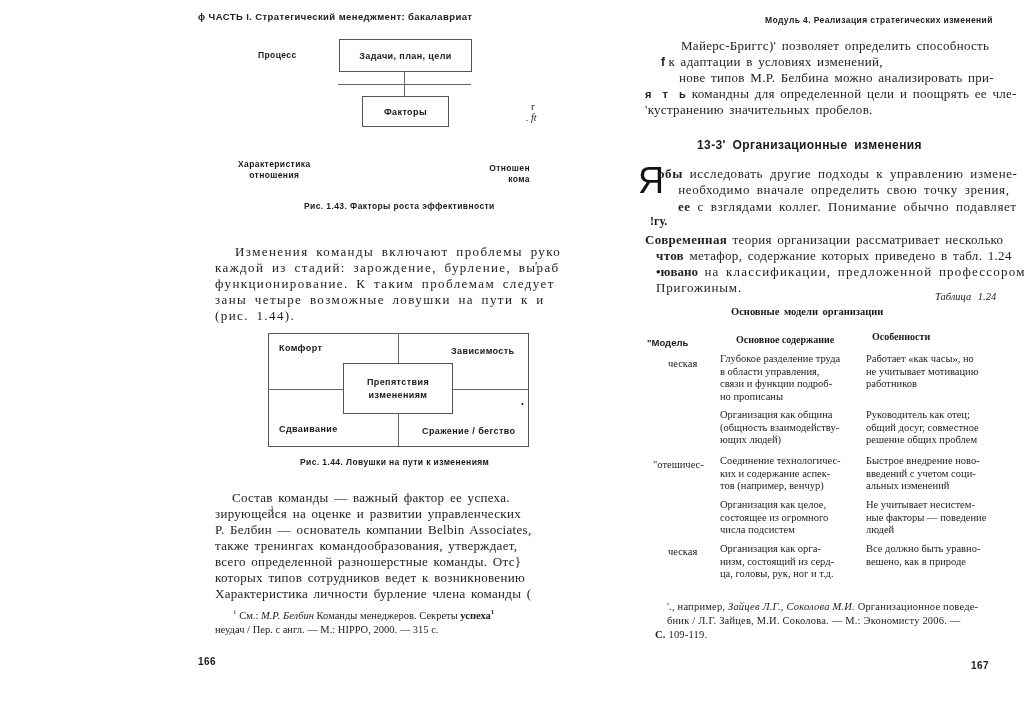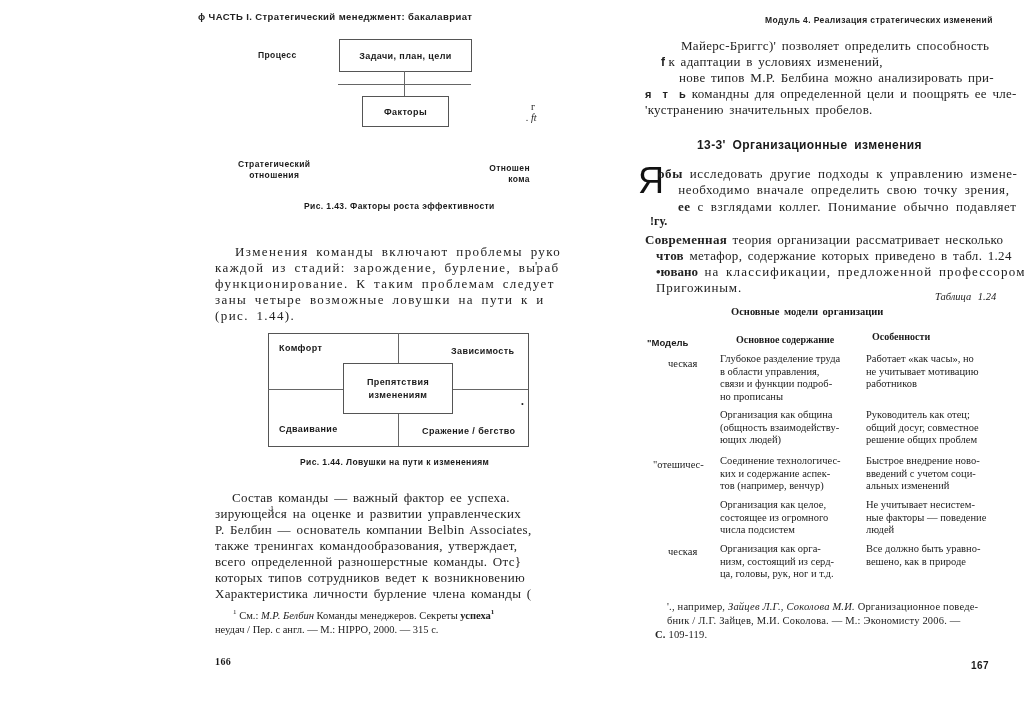--- a/index.html
+++ b/index.html
@@ -44,21 +44,21 @@
     <span>Задачи, план, цели</span>
   </div>
   <div class="vline" style="left:404px; top:71px; height:25px;"></div>
   <div class="hline" style="left:338px; top:84px; width:133px;"></div>
   <div class="box sans" style="left:362px; top:96px; width:85px; height:29px;">
     <span>Факторы</span>
   </div>
   <div class="abs serif" style="left:531px; top:101px; font-size:10px;">г</div>
   <div class="abs serif" style="left:526px; top:112px; font-size:10px; font-style:italic;">. ft</div>
   <div class="diag-label sans" style="left:238px; top:159px;">
-    <span style="display:block">Стратегический</span>
+    <span style="display:block">Характеристика</span>
     <span style="display:block">отношения</span>
   </div>
   <div class="diag-label sans" style="left:485px; top:163px; text-align:right; width:45px;">
     <span style="display:block">Отношен</span>
     <span style="display:block">кома</span>
   </div>
   <div class="caption sans nowrap" style="left:304px; top:201px;">Рис. 1.43. Факторы роста эффективности</div>
 </div>
 
 <div class="para serif spaced" style="left:215px; top:244px;">
@@ -101,21 +101,21 @@
   <span style="display:block; padding-left:18px;">
     <sup style="font-size:7px">1</sup>
     <span>См.:</span>
     <i>М.Р. Белбин</i>
     <span>Команды менеджеров. Секреты</span>
     <b>успеха</b><sup style="font-size:7px; font-weight:bold">1</sup>
   </span>
   <span style="display:block">неудач / Пер. с англ. — М.: HIPPO, 2000. — 315 с.</span>
 </div>
 
-<div class="pagenum sans" style="left:215px; top:656px;font-family:Liberation Serif, serif;">166</div>
+<div class="pagenum sans" style="left:198px; top:656px;">166</div>
 
 <div id="right-header" class="abs sans nowrap">Модуль  4. Реализация стратегических изменений</div>
 
 <div class="para serif" style="left:645px; top:38px; letter-spacing:0.3px; word-spacing:2px;">
   <span class="line" style="padding-left:36px">Майерс-Бриггс)' позволяет определить способность</span>
   <span class="line" style="padding-left:16px"><b class="sans" style="font-size:12px; margin-right:3px">f</b><span>к адаптации в условиях изменений,</span></span>
   <span class="line" style="padding-left:34px">нове типов М.Р. Белбина можно анализировать при-</span>
   <span class="line"><b class="sans" style="font-size:11px; letter-spacing:3px; margin-right:3px">я т ь</b><span>командны для определенной цели и поощрять ее чле-</span></span>
   <span class="line">'кустранению значительных пробелов.</span>
 </div>

